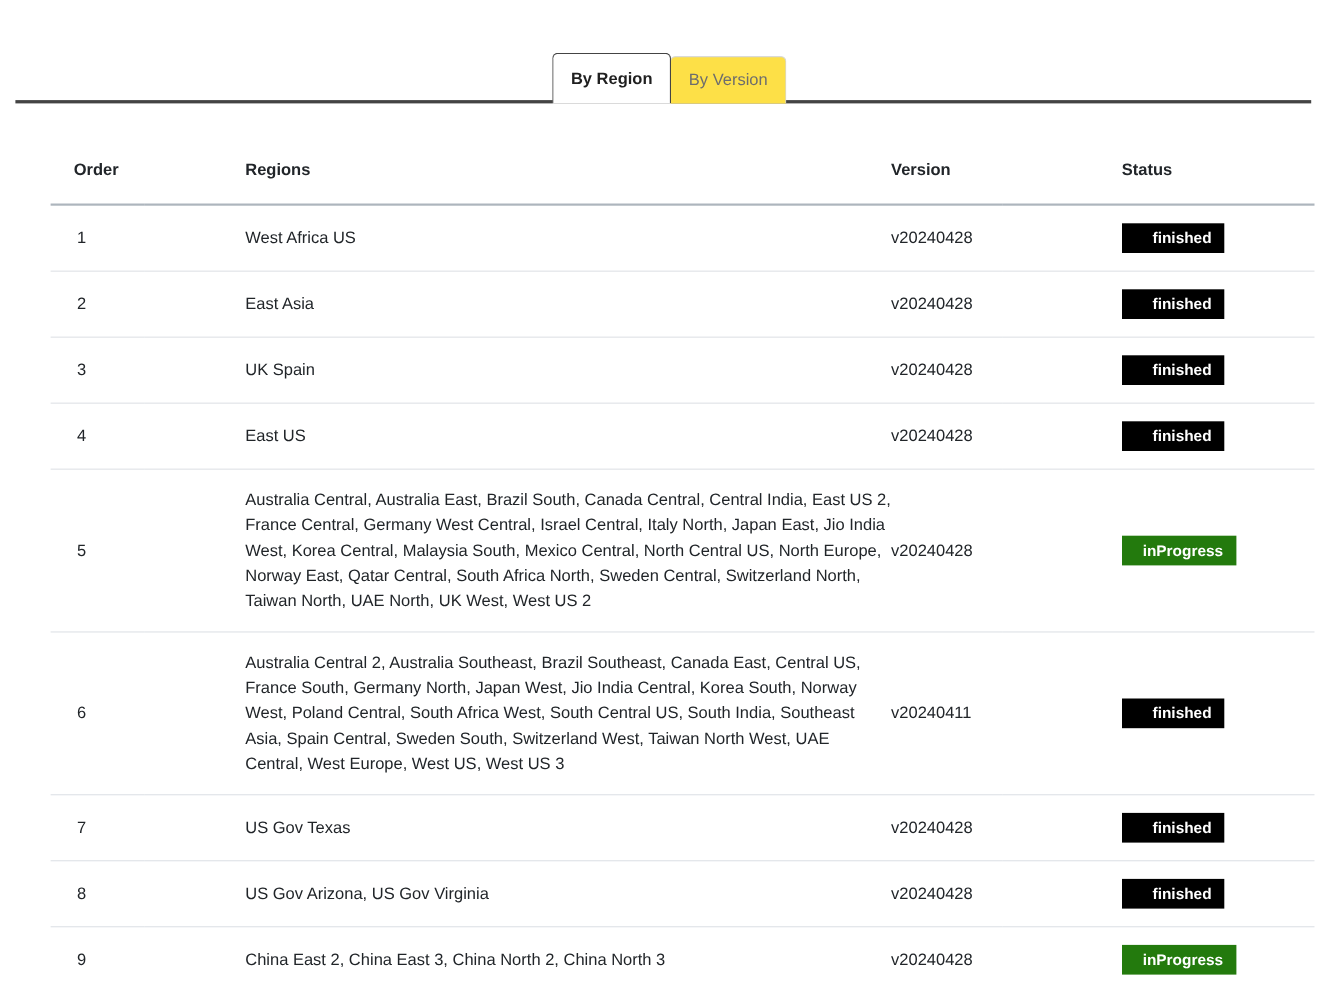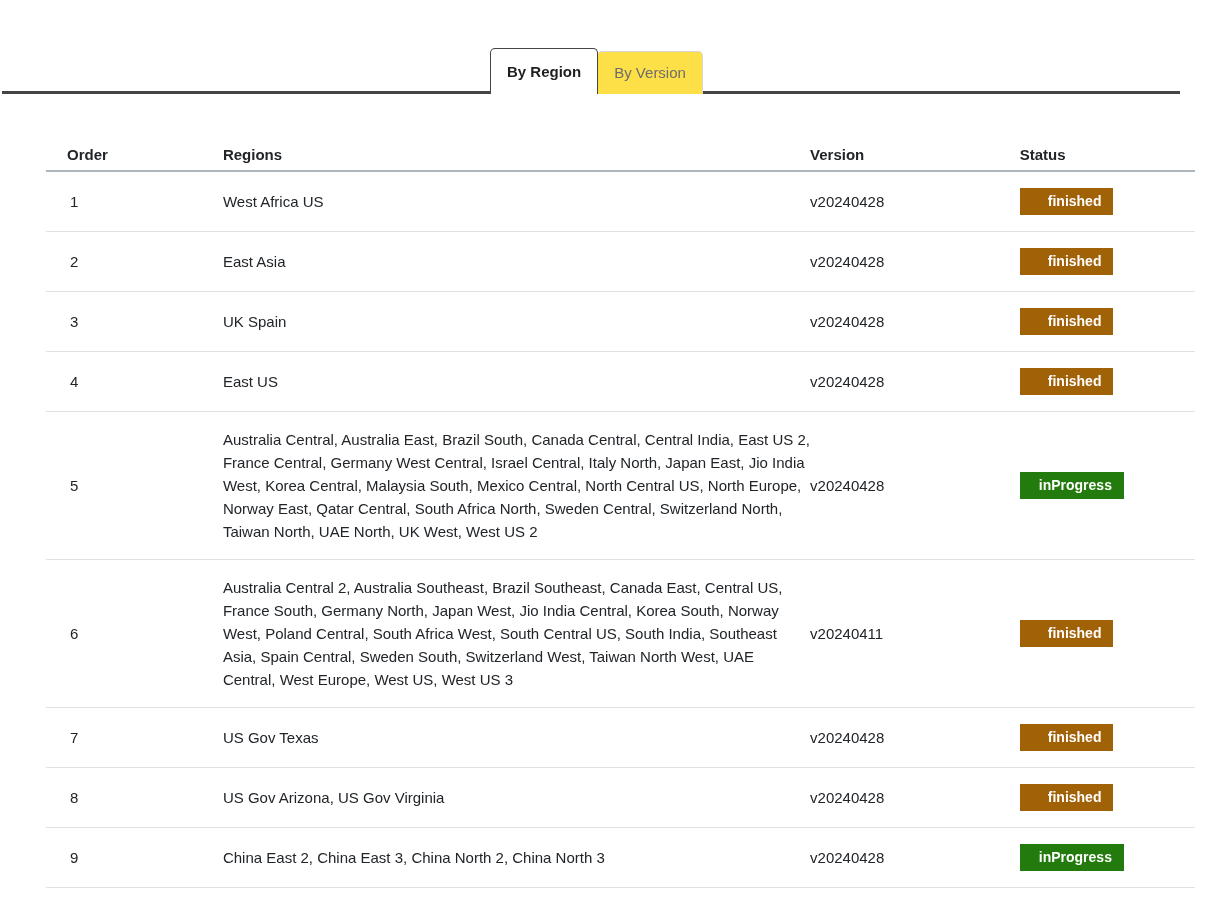--- a/index.html
+++ b/index.html
@@ -31,21 +31,21 @@
     font-size: 27px;
     font-weight: bold;
     color: #2e7d12;
     letter-spacing: -0.2px;
     line-height: 38px;
   }
 
   
   .tab-strip {
     position: absolute;
-    left: 2px;
+    left: 14px;
     top: 48px;
     width: 1178px;
     height: 46px;
     text-align: right;
   }
   .tab-underline {
     position: absolute;
     left: 0;
     top: 43px;
     width: 1178px;
@@ -102,21 +102,21 @@
   table.release-table {
     width: 1149px;
     border-collapse: collapse;
     font-size: 15px;
   }
   table.release-table thead th {
     text-align: left;
     font-weight: bold;
     font-size: 15px;
     color: #212529;
-    padding: 0 0 7px 0;
+    padding: 0 0 22px 0;
     border-bottom: 2px solid #adb5bd;
     vertical-align: bottom;
   }
   table.release-table tbody td {
     padding: 16px 0 16px 0;
     border-bottom: 1px solid #dee2e6;
     vertical-align: middle;
     color: #212529;
     line-height: 23px;
   }
@@ -137,21 +137,21 @@
   .badge {
     display: inline-block;
     padding: 5px 12px 6px 12px;
     font-size: 14px;
     font-weight: bold;
     line-height: 16px;
     color: #ffffff;
     white-space: nowrap;
     cursor: default;
   }
-  .badge.finished   { background: #a16207; padding-left: 28px; }
+  .badge.finished   { background: #000000; padding-left: 28px; }
   .badge.inProgress { background: #237a0d; padding-left: 19px; }
 </style>
 </head>
 <body>
 
 <div class="page">
 
 
   <div class="tab-strip">
     <div class="tab-underline"></div>

